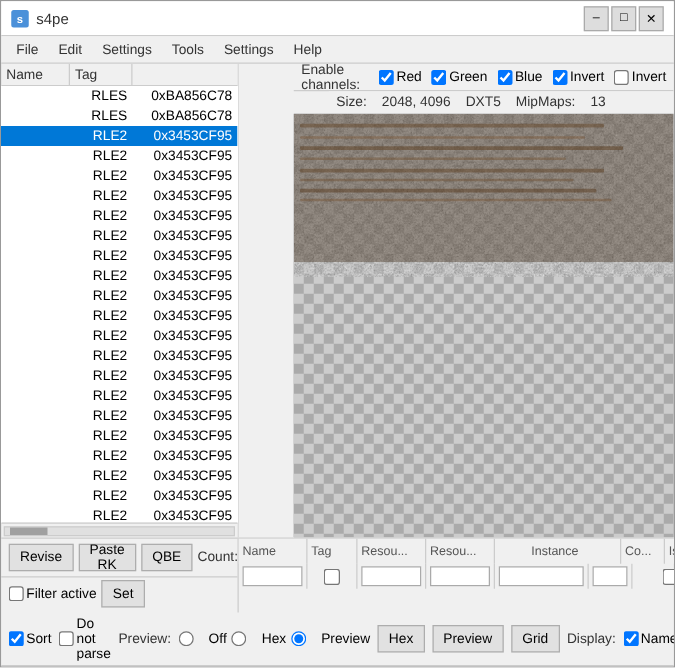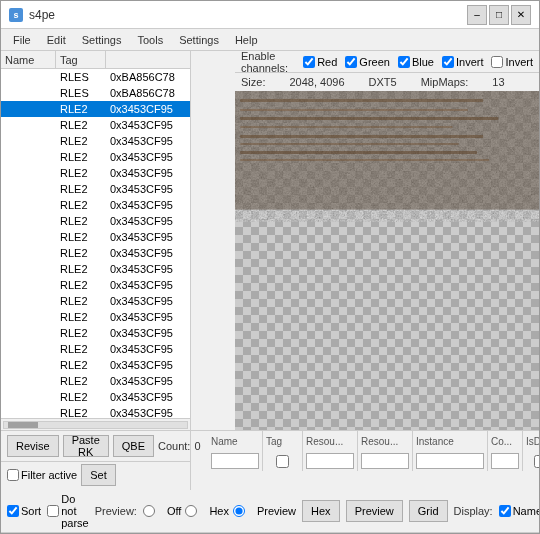--- a/index.html
+++ b/index.html
@@ -121,20 +121,21 @@
       flex: 1;
       overflow-y: auto;
       overflow-x: auto;
       background: white;
     }
     .list-row {
       display: flex;
       height: 16px;
       align-items: center;
       cursor: pointer;
+      text-align: right;
     }
     .list-row.selected { background: #0078d7; color: white; }
     .list-cell {
       padding: 0 4px;
       font-size: 11px;
       white-space: nowrap;
       overflow: hidden;
     }
     .list-cell.name { width: 55px; }
     .list-cell.tag { width: 50px; }
@@ -193,23 +194,24 @@
     .checkbox-item input[type=checkbox] {
       width: 12px;
       height: 12px;
       margin: 0;
     }
     .info-bar {
       height: 18px;
       display: flex;
       align-items: center;
       padding: 0 6px;
-      gap: 24px;
-      background: #f0f0f0;
-      flex-shrink: 0;
+      gap: 12px;
+      background: #f0f0f0;
+      flex-shrink: 0;
+      margin-left: 28px;
     }
     .info-item {
       font-size: 11px;
       color: #333;
     }
     .preview-area {
       flex: 1;
       background: #888;
       overflow: hidden;
       position: relative;
@@ -546,21 +548,21 @@
             <rect x="5" y="52" width="72%" height="2" fill="rgba(105,70,38,0.4)" rx="1"></rect>
             <rect x="5" y="60" width="78%" height="3" fill="rgba(88,58,30,0.5)" rx="1"></rect>
             <rect x="5" y="68" width="82%" height="2" fill="rgba(115,78,42,0.4)" rx="1"></rect>
           </svg>
         </div>
       </div>
     </div>
 
     <div class="bottom-toolbar">
 
-      <div style="display:flex;gap:17px;">
+      <div style="display:flex;">
 
         <div class="bottom-left-section">
 
           <div class="bottom-row1">
             <button class="btn">Revise</button>
             <button class="btn">Paste RK</button>
             <button class="btn">QBE</button>
             <div class="count-area">
               <span class="label-text">Count:</span>
               <span class="label-text">0</span>
@@ -575,21 +577,21 @@
             <button class="btn">Set</button>
           </div>
         </div>
 
         <div style="flex:1; display:flex; flex-direction:column;">
           <div class="table-header-row">
             <div class="table-header-cell" style="width:55px;">Name</div>
             <div class="table-header-cell" style="width:40px;">Tag</div>
             <div class="table-header-cell" style="width:55px;">Resou...</div>
             <div class="table-header-cell" style="width:55px;">Resou...</div>
-            <div class="table-header-cell" style="width:75px;">Instance</div>
+            <div class="table-header-cell" style="width:75px;margin-left:26px;">Instance</div>
             <div class="table-header-cell" style="width:35px;">Co...</div>
             <div class="table-header-cell" style="flex:1;">IsDe...</div>
           </div>
           <div class="table-input-row">
             <div class="table-input-cell" style="width:55px;">
               <input type="text" class="small-input" style="width: 48px;">
             </div>
             <div class="table-input-cell" style="width:40px;">
               <input type="checkbox" style="margin: 0px 2px;">
             </div>

